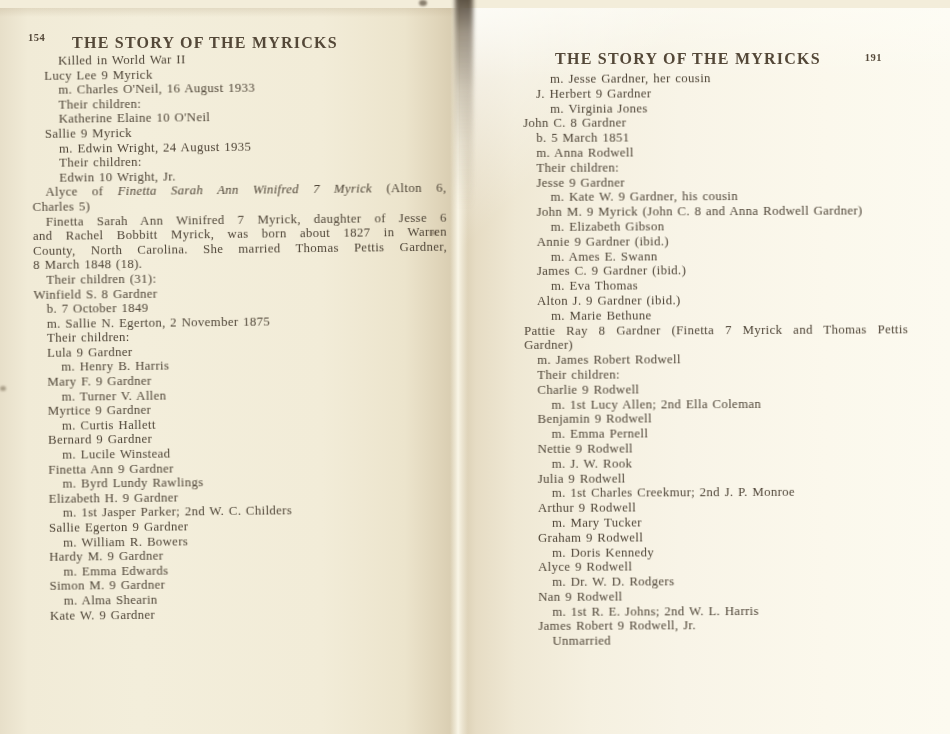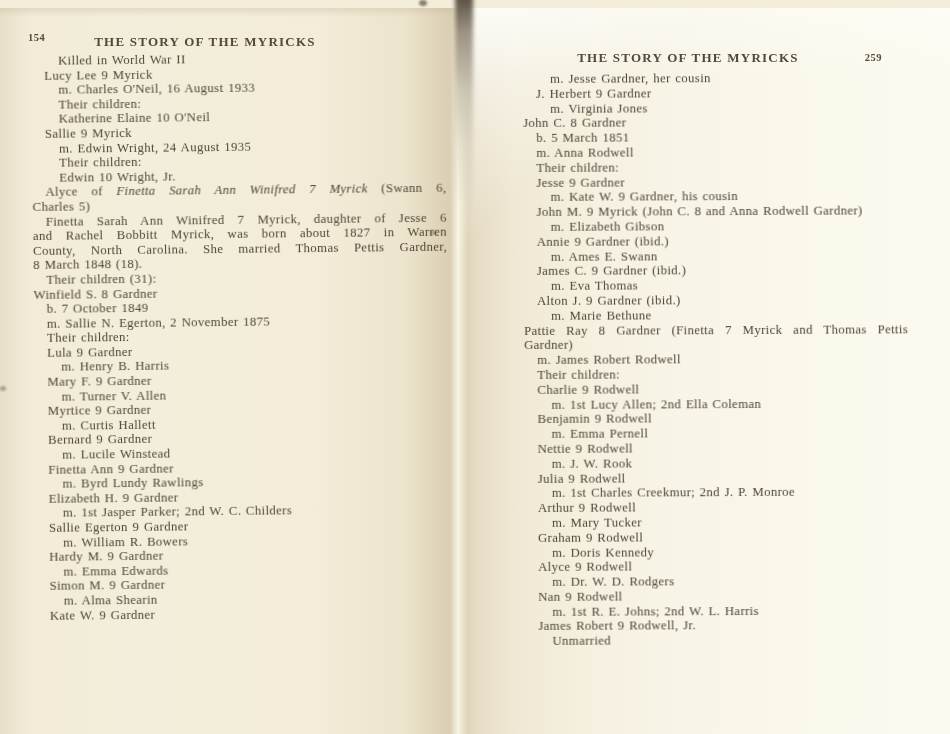--- a/index.html
+++ b/index.html
@@ -40,21 +40,21 @@
       rgba(108,92,68,0.28) 45%, rgba(130,114,88,0.12) 70%, rgba(130,114,88,0) 100%);
     filter:blur(2px);
     z-index:4;
   }
   
   .pg-num{
     position:absolute;font-size:10.5px;font-weight:bold;color:#564a3b;
     letter-spacing:0.5px;filter:blur(0.3px);
   }
   .pg-title{
-    position:absolute;font-size:13px;font-weight:bold;color:#544838;
+    position:absolute;font-size:16px;font-weight:bold;color:#544838;
     letter-spacing:1.25px;text-align:center;white-space:nowrap;
     filter:blur(0.3px);
   }
   .num-left{left:28px;top:24px;}
   .title-left{left:55px;top:26px;width:300px;}
   .title-right{left:78px;top:42px;width:300px;}
   .num-right{right:68px;top:44px;}
   
   .pg-body{
     position:absolute;color:#4f4537;font-size:12.8px;
@@ -92,21 +92,21 @@
     <div class="pg-body body-left" id="left-body">
         <div class="line indent-2">Killed in World War II</div>
         <div class="line indent-1">Lucy Lee 9 Myrick</div>
         <div class="line indent-2">m. Charles O'Neil, 16 August 1933</div>
         <div class="line indent-2">Their children:</div>
         <div class="line indent-2">Katherine Elaine 10 O'Neil</div>
         <div class="line indent-1">Sallie 9 Myrick</div>
         <div class="line indent-2">m. Edwin Wright, 24 August 1935</div>
         <div class="line indent-2">Their children:</div>
         <div class="line indent-2">Edwin 10 Wright, Jr.</div>
-        <div class="line indent-1 fill"><span>Alyce of </span><em>Finetta Sarah Ann Winifred 7 Myrick</em><span> (Swann 6,</span></div>
+        <div class="line indent-1 fill"><span>Alyce of </span><em>Finetta Sarah Ann Winifred 7 Myrick</em><span> (Alton 6,</span></div>
         <div class="line indent-0">Charles 5)</div>
         <div class="line indent-1 fill">Finetta Sarah Ann Winifred 7 Myrick, daughter of Jesse 6</div>
         <div class="line indent-0 fill">and Rachel Bobbitt Myrick, was born about 1827 in Warren</div>
         <div class="line indent-0 fill">County, North Carolina. She married Thomas Pettis Gardner,</div>
         <div class="line indent-0">8 March 1848 (18).</div>
         <div class="line indent-1">Their children (31):</div>
         <div class="line indent-0">Winfield S. 8 Gardner</div>
         <div class="line indent-1">b. 7 October 1849</div>
         <div class="line indent-1">m. Sallie N. Egerton, 2 November 1875</div>
         <div class="line indent-1">Their children:</div>
@@ -127,21 +127,21 @@
         <div class="line indent-1">Hardy M. 9 Gardner</div>
         <div class="line indent-2">m. Emma Edwards</div>
         <div class="line indent-1">Simon M. 9 Gardner</div>
         <div class="line indent-2">m. Alma Shearin</div>
         <div class="line indent-1">Kate W. 9 Gardner</div>
       </div>
   </div>
 
   <div class="page page-right">
     <span class="pg-title title-right">THE STORY OF THE MYRICKS</span>
-    <span class="pg-num num-right">259</span>
+    <span class="pg-num num-right">191</span>
     <div class="pg-body body-right" id="right-body">
         <div class="line indent-2">m. Jesse Gardner, her cousin</div>
         <div class="line indent-1">J. Herbert 9 Gardner</div>
         <div class="line indent-2">m. Virginia Jones</div>
         <div class="line indent-0">John C. 8 Gardner</div>
         <div class="line indent-1">b. 5 March 1851</div>
         <div class="line indent-1">m. Anna Rodwell</div>
         <div class="line indent-1">Their children:</div>
         <div class="line indent-1">Jesse 9 Gardner</div>
         <div class="line indent-2">m. Kate W. 9 Gardner, his cousin</div>

